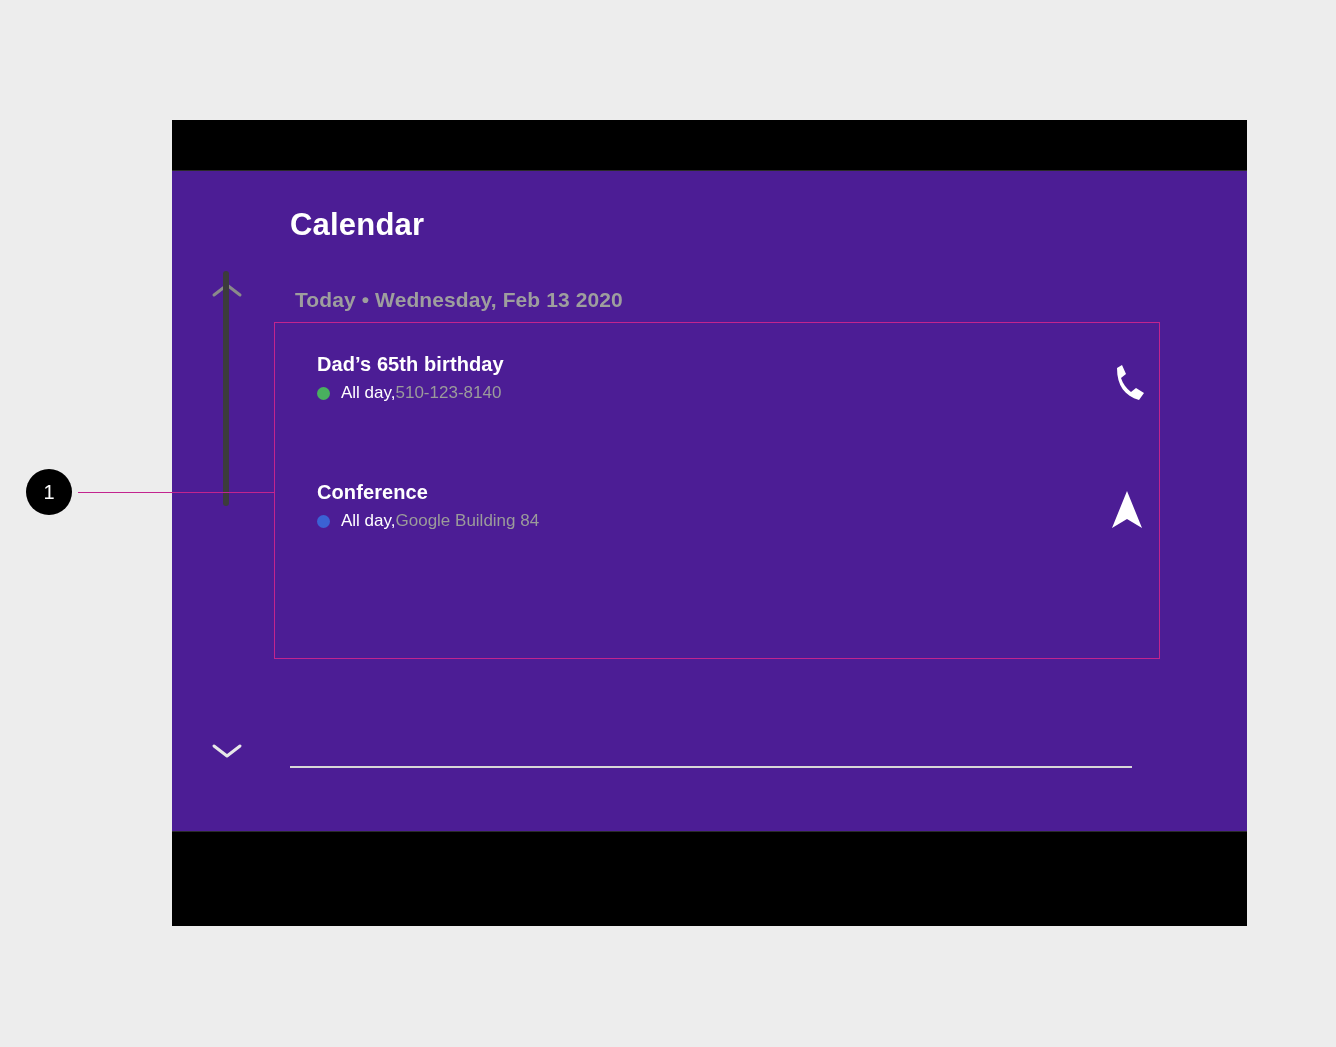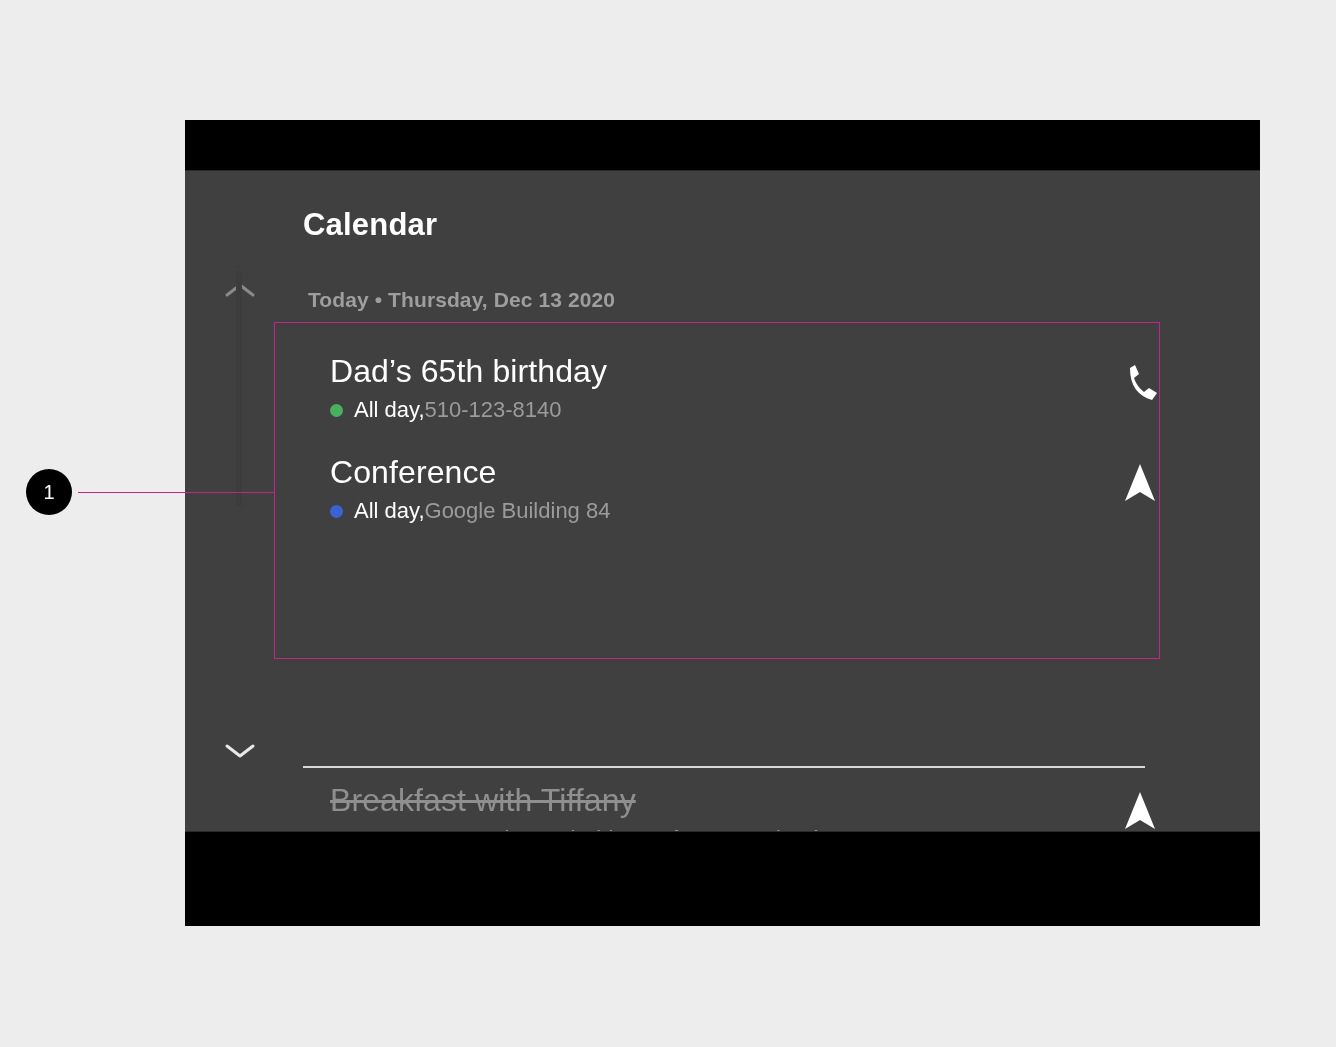--- a/index.html
+++ b/index.html
@@ -14,25 +14,25 @@
 
   #stage {
     position: relative;
     width: 1336px;
     height: 1047px;
   }
 
   
   .device {
     position: absolute;
-    left: 185px;
+    left: 172px;
     top: 120px;
     width: 1075px;
     height: 806px;
-    background: #404040;
+    background: #4c1d95;
   }
 
   .device-topbar {
     position: absolute;
     left: 0;
     top: 0;
     width: 100%;
     height: 51px;
     background: #000000;
     border-bottom: 1px solid #2a2a2a;
@@ -132,37 +132,37 @@
   }
 
   
   .event {
     position: relative;
     min-height: 96px;
     padding-left: 42px;
   }
 
   .event .title {
-    font-size: 32px;
+    font-size: 20px;
     color: #ffffff;
     line-height: 1.2;
-    font-weight: normal;
+    font-weight: bold;
     letter-spacing: 0.1px;
   }
 
   .event .title.strike {
     text-decoration: line-through;
     color: #8f8f8f;
   }
 
   .event .subrow {
     margin-top: 7px;
     display: flex;
     align-items: center;
-    font-size: 22px;
+    font-size: 17px;
     line-height: 1.2;
   }
 
   .dot {
     width: 13px;
     height: 13px;
     border-radius: 50%;
     margin-right: 11px;
     flex: none;
   }
@@ -238,21 +238,21 @@
 
 <div id="stage">
 
   <div class="device">
 
     <div class="device-topbar"></div>
 
     <div class="content">
 
       <div class="page-title">Calendar</div>
-      <div class="day-header">Today • Thursday, Dec 13 2020</div>
+      <div class="day-header">Today • Wednesday, Feb 13 2020</div>
 
       <div class="chev chev-up">
         <svg width="34" height="20" viewBox="0 0 34 20" fill="none">
           <path d="M4 15 L17 5 L30 15" stroke="#8a8a8a" stroke-width="3" stroke-linecap="round" stroke-linejoin="round"></path>
         </svg>
       </div>
       <div class="scroll-rail"></div>
       <div class="chev chev-down">
         <svg width="34" height="20" viewBox="0 0 34 20" fill="none">
           <path d="M4 5 L17 15 L30 5" stroke="#e8e8e8" stroke-width="3" stroke-linecap="round" stroke-linejoin="round"></path>
@@ -269,50 +269,37 @@
             <span class="sub-strong">All day,</span>
             <span class="sub-dim"> 510-123-8140</span>
           </div>
           <div class="action-icon">
             <svg width="44" height="48" viewBox="0 0 44 48" fill="none">
               <path d="M12 10 c0 18 8 28 22 32 l5 -7 -8 -5 -5 4 c-5 -4 -8 -8 -10 -14 l5 -4 -4 -9 z" fill="#ffffff"></path>
             </svg>
           </div>
         </div>
 
-        <div class="event" style="margin-top:5px;">
+        <div class="event" style="margin-top:32px;">
           <div class="title">Conference</div>
           <div class="subrow">
             <span class="dot" style="background:#3b62d4;"></span>
             <span class="sub-strong">All day,</span>
             <span class="sub-dim"> Google Building 84</span>
           </div>
           <div class="action-icon">
             <svg width="44" height="48" viewBox="0 0 44 48" fill="none">
               <path d="M22 5 L37 42 L22 33 L7 42 Z" fill="#ffffff"></path>
             </svg>
           </div>
         </div>
       </div>
 
       <div class="divider" style="top:595px;"></div>
 
-      <div class="event" style="position:absolute; left:103px; right:40px; top:610px;">
-        <div class="title strike">Breakfast with Tiffany</div>
-        <div class="subrow">
-          <span class="dot hollow"></span>
-          <span class="sub-dim">8am–8:30am,</span>
-          <span class="sub-dim"> Rise and Shine Cafe, Mountain Vi...</span>
-        </div>
-        <div class="action-icon">
-          <svg width="44" height="48" viewBox="0 0 44 48" fill="none">
-            <path d="M22 5 L37 42 L22 33 L7 42 Z" fill="#ffffff"></path>
-          </svg>
-        </div>
-      </div>
 
     </div>
 
     <div class="device-bottombar"></div>
   </div>
 
   <div class="callout-box"></div>
   <div class="callout-line"></div>
   <div class="callout-badge">1</div>
 

